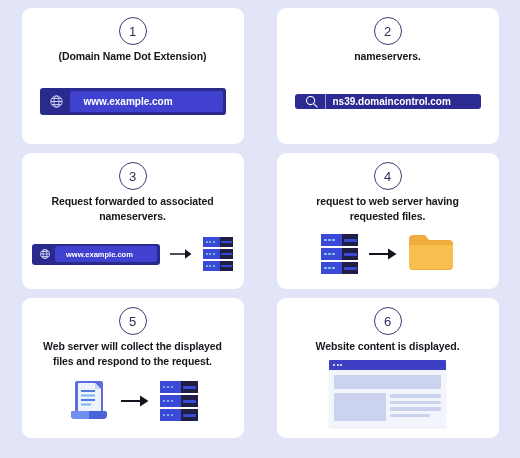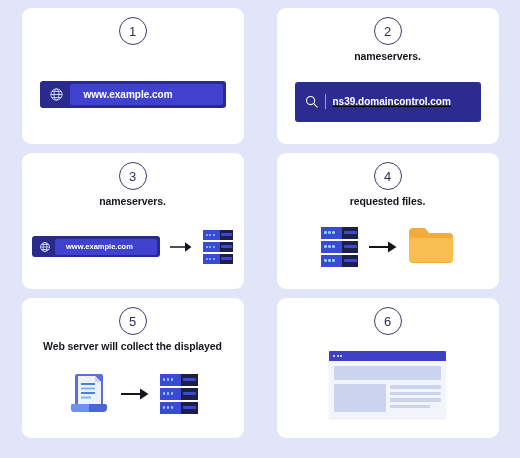--- a/index.html
+++ b/index.html
@@ -94,28 +94,27 @@
     color: #ffffff;
     font-weight: bold;
     box-sizing: border-box;
   }
   .urlbar.big .urlfield { font-size: 10px; padding-left: 14px; }
   .urlbar.small .urlfield { font-size: 7.5px; padding-left: 11px; }
 
   
   .searchbar {
     width: 186px;
-    height: 40px;
+    height: 15px;
     background: #2c2b91;
     border-radius: 3px;
     display: flex;
     align-items: center;
     box-sizing: border-box;
     padding: 0 6px;
-    text-decoration: underline;
   }
   .searchbar .mag { flex: none; width: 22px; display: flex; align-items: center; justify-content: center; }
   .searchbar .sep { width: 1px; height: 15px; background: #9a9ade; margin: 0 7px 0 2px; flex: none; }
   .searchbar .sterm { color: #ffffff; font-size: 10px; font-weight: bold; white-space: nowrap; }
 
   
   .rack { display: flex; flex-direction: column; flex: none; }
   .rack .u {
     display: flex;
     border: 1px solid #ffffff;
@@ -162,20 +161,21 @@
   .browser .lines em.s { width: 78%; }
 </style>
 </head>
 <body>
 
 <div class="board">
 
   <div class="card">
     <div class="badge">1</div>
     <div class="cap">
+      <div>(Domain Name Dot Extension)</div>
     </div>
     <div class="art">
       <div class="urlbar big">
         <span class="globe">
           <svg width="15" height="15" viewBox="0 0 24 24" fill="none" stroke="#cfd2f6" stroke-width="1.6">
             <circle cx="12" cy="12" r="9"></circle>
             <ellipse cx="12" cy="12" rx="4" ry="9"></ellipse>
             <line x1="3" y1="12" x2="21" y2="12"></line>
             <line x1="4.5" y1="7" x2="19.5" y2="7"></line>
             <line x1="4.5" y1="17" x2="19.5" y2="17"></line>
@@ -201,20 +201,21 @@
         </span>
         <span class="sep"></span>
         <span class="sterm">ns39.domaincontrol.com</span>
       </div>
     </div>
   </div>
 
   <div class="card">
     <div class="badge">3</div>
     <div class="cap">
+      <div>Request forwarded to associated</div>
       <div>nameservers.</div>
     </div>
     <div class="art">
       <div class="urlbar small">
         <span class="globe">
           <svg width="12" height="12" viewBox="0 0 24 24" fill="none" stroke="#cfd2f6" stroke-width="1.8">
             <circle cx="12" cy="12" r="9"></circle>
             <ellipse cx="12" cy="12" rx="4" ry="9"></ellipse>
             <line x1="3" y1="12" x2="21" y2="12"></line>
             <line x1="4.5" y1="7" x2="19.5" y2="7"></line>
@@ -260,20 +261,21 @@
               <span style="width:11px;height:2.5px;"></span>
             </div>
         </div>
       </div>
     </div>
   </div>
 
   <div class="card">
     <div class="badge">4</div>
     <div class="cap">
+      <div>request to web server having</div>
       <div>requested files.</div>
     </div>
     <div class="art">
       <div class="rack">
         <div class="u" style="width:39px;height:14px;">
           <div class="lft" style="width:18px;">
               <i style="width:2.5px;height:2.5px;"></i>
               <i style="width:2.5px;height:2.5px;"></i>
               <i style="width:2.5px;height:2.5px;"></i>
             </div>
@@ -314,20 +316,21 @@
           <path d="M2 13 h44 v20 a4 4 0 0 1 -4 4 h-36 a4 4 0 0 1 -4 -4 z" fill="#f8bf50"></path>
         </svg>
       </span>
     </div>
   </div>
 
   <div class="card">
     <div class="badge">5</div>
     <div class="cap">
       <div>Web server will collect the displayed</div>
+      <div>files and respond to the request.</div>
     </div>
     <div class="art">
       <span class="doc">
         <svg width="44" height="44" viewBox="0 0 44 44">
           <rect x="8" y="4" width="28" height="32" rx="2" fill="#5b6ee0"></rect>
           <path d="M11 6 h17 l6 6 v22 h-23 z" fill="#eef3fb"></path>
           <path d="M28 6 l6 6 h-6 z" fill="#c9d8ef"></path>
           <rect x="14" y="13" width="14" height="2" fill="#4e7fe0"></rect>
           <rect x="14" y="17.5" width="14" height="2" fill="#7fb5ee"></rect>
           <rect x="14" y="22" width="14" height="2" fill="#4e7fe0"></rect>
@@ -372,20 +375,23 @@
           <div class="rgt">
               <span style="width:13px;height:3px;"></span>
             </div>
         </div>
       </div>
     </div>
   </div>
 
   <div class="card">
     <div class="badge">6</div>
+    <div class="cap">
+      <div>Website content is displayed.</div>
+    </div>
     <div class="art">
       <div class="browser">
         <div class="tbar">
           <i></i>
           <i></i>
           <i></i>
         </div>
         <div class="body">
           <div class="hero"></div>
           <div class="split">

